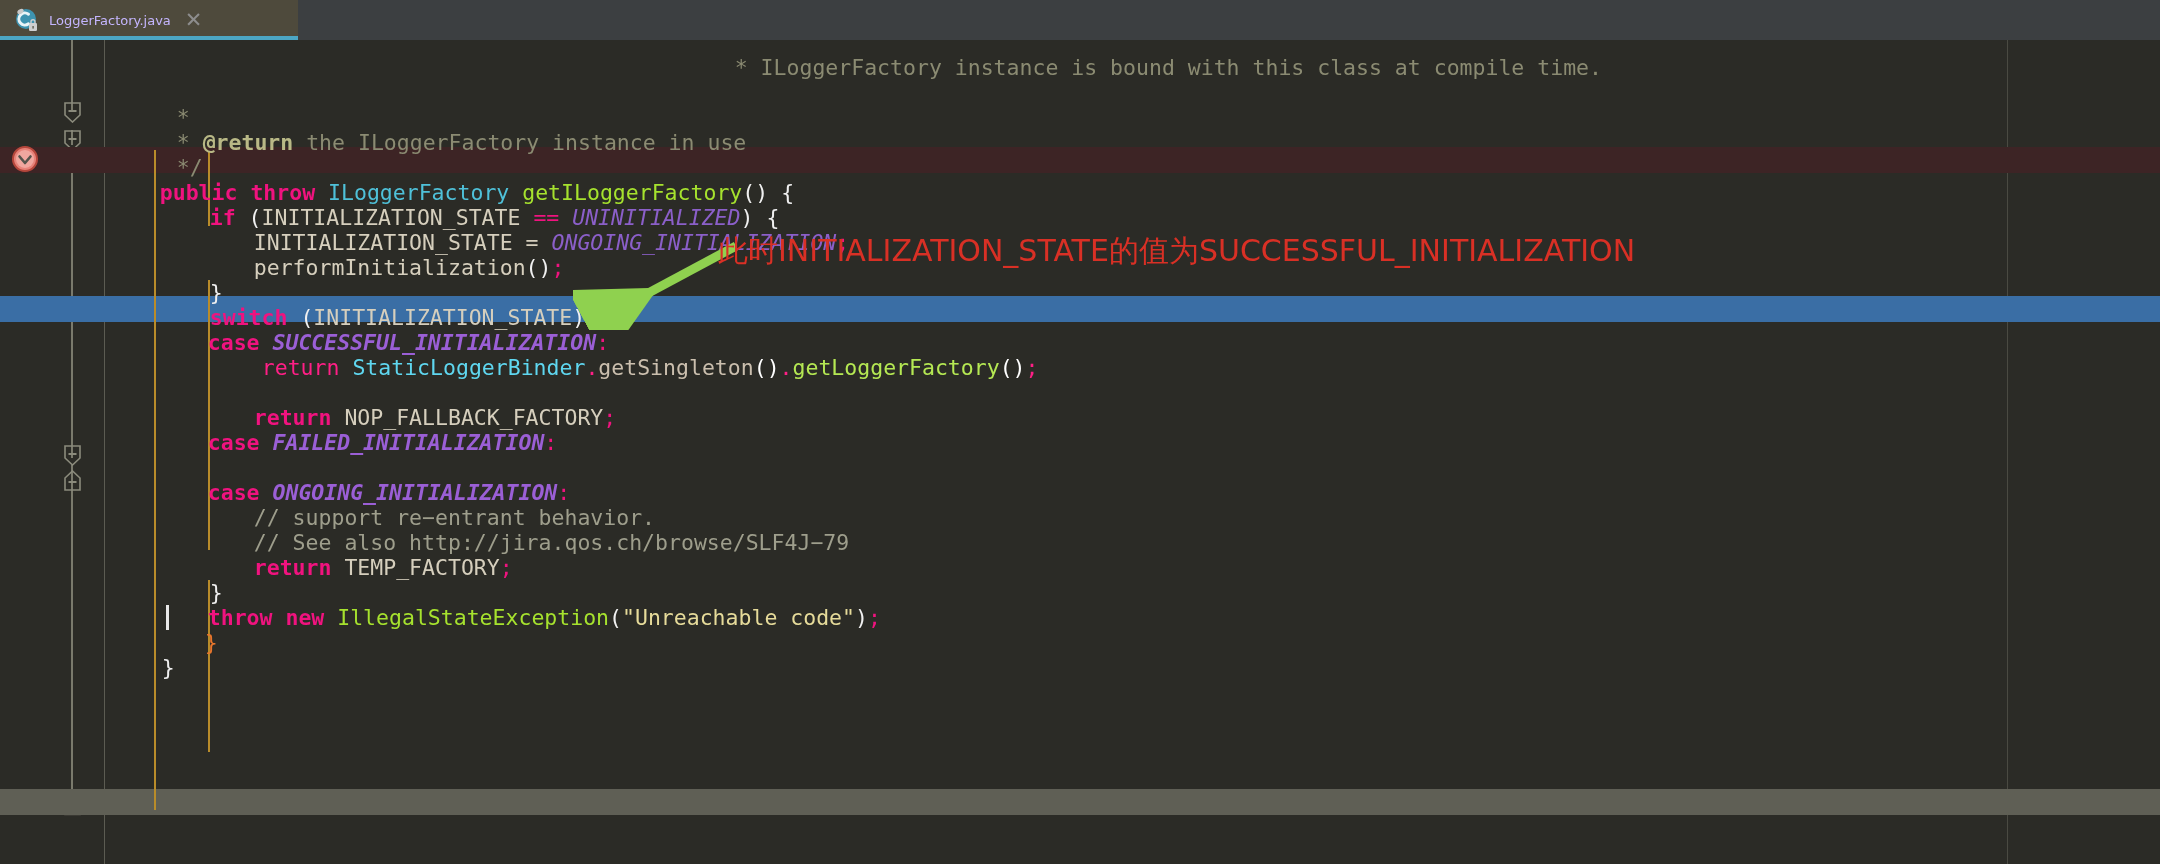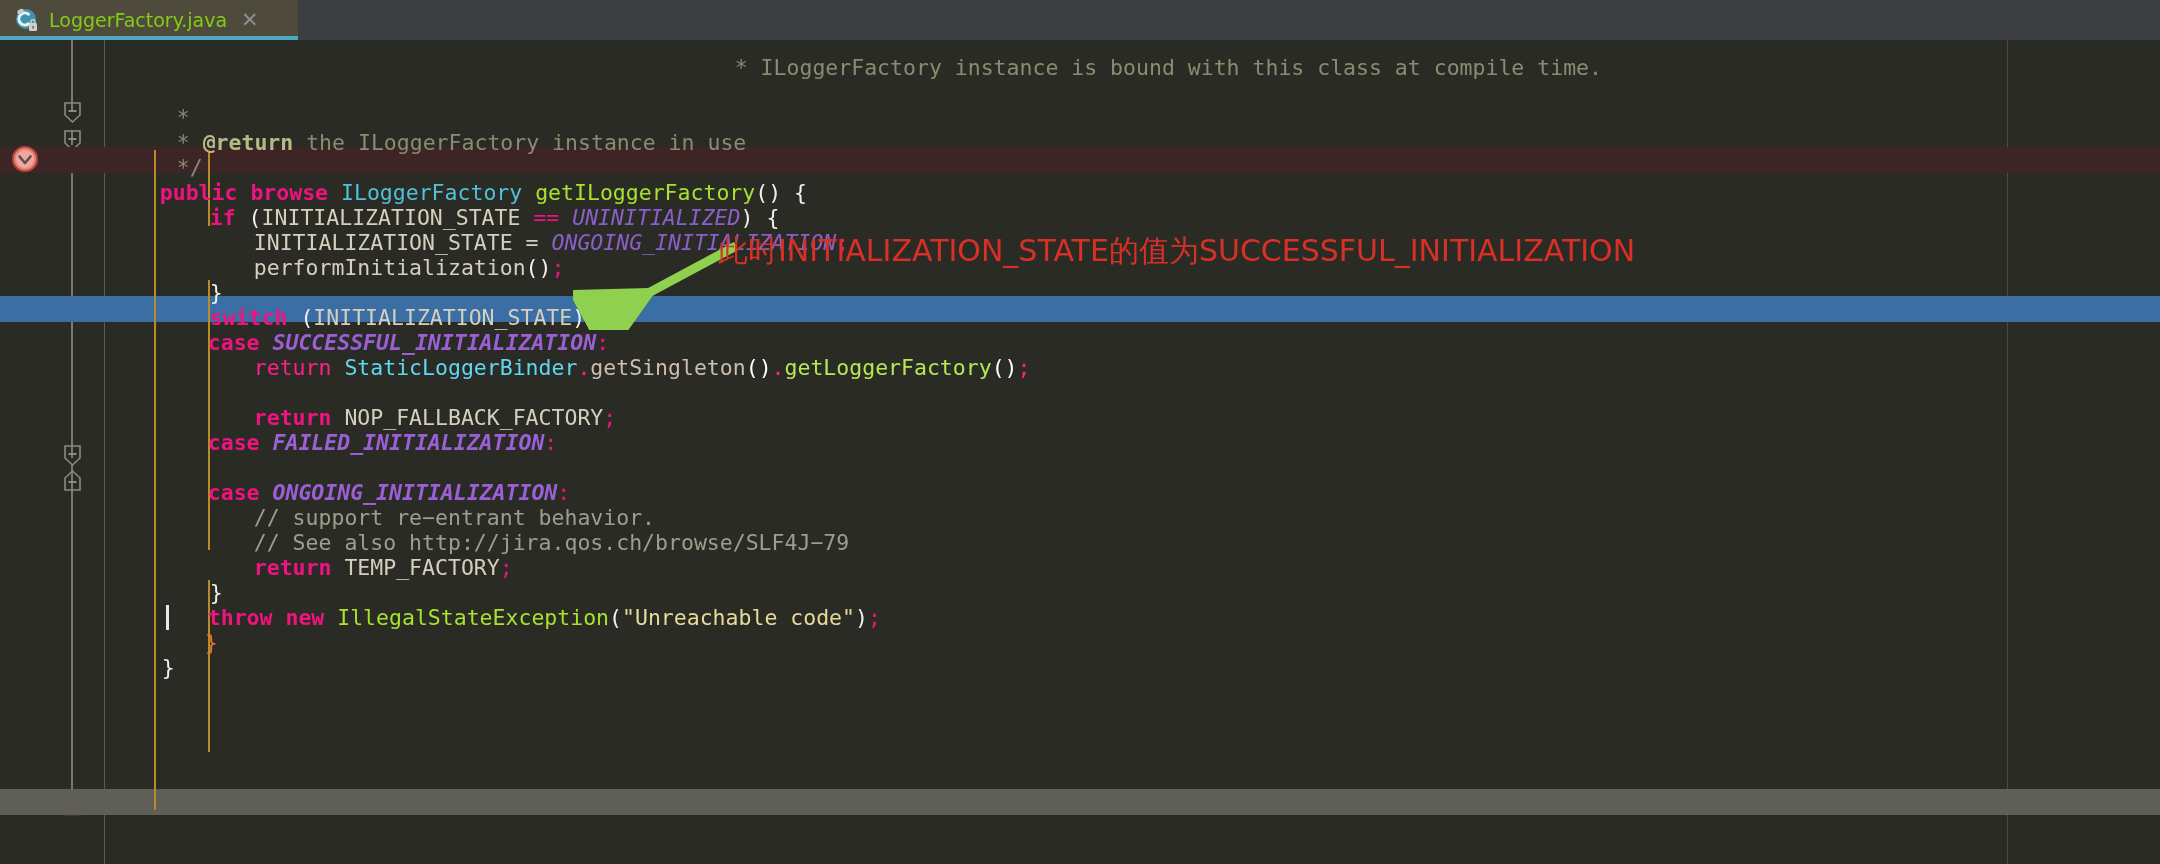--- a/index.html
+++ b/index.html
@@ -21,22 +21,22 @@
     display:flex; align-items:center; padding-left:14px;
   }
   #tab-active .underline{
     position:absolute; left:0; bottom:0; width:298px; height:4px;
     background:#4ca6c4;
   }
   .tab-icon{
     position:relative; width:26px; height:26px; flex:0 0 26px; margin-right:9px;
   }
   .tab-label{
-    color:#84cc16; font-family:"DejaVu Sans", sans-serif;
-    font-size:19px; white-space:nowrap;
+    color:#c4b5fd; font-family:"DejaVu Sans", sans-serif;
+    font-size:13px; white-space:nowrap;
   }
   .tab-close{
     color:#8d8d8d; font-family:"DejaVu Sans", sans-serif;
     font-size:21px; margin-left:14px; line-height:1;
   }
 
   
   #editor{
     position:absolute; left:0; top:40px; width:2160px; height:824px;
     background:#2b2b26; overflow:hidden;
@@ -210,21 +210,21 @@
 
   <div class="line" style="top:65px;">
     <span class="pad" style="width:112px;"></span><span class="cmt">&nbsp;* </span><span class="doctag">@return</span><span class="cmt"> the ILoggerFactory instance in use</span>
   </div>
 
   <div class="line" style="top:90px;">
     <span class="pad" style="width:112px;"></span><span class="cmt"> */</span>
   </div>
 
   <div class="line" style="top:115px;">
-    <span class="pad" style="width:108px;"></span><span class="kw">public browse </span><span class="typ">ILoggerFactory</span><span class="white"> </span><span class="mth">getILoggerFactory</span><span class="white">() {</span>
+    <span class="pad" style="width:108px;"></span><span class="kw">public throw </span><span class="typ">ILoggerFactory</span><span class="white"> </span><span class="mth">getILoggerFactory</span><span class="white">() {</span>
   </div>
 
   <div class="line" style="top:165px;">
     <span class="pad" style="width:202px;"></span><span class="plain">INITIALIZATION_STATE = </span><span class="cnst">ONGOING_INITIALIZATION</span><span class="punc">;</span>
   </div>
 
   <div class="line" style="top:140px;">
     <span class="pad" style="width:158px;"></span><span class="kw">if</span><span class="white"> (</span><span class="plain">INITIALIZATION_STATE</span><span class="punc"> == </span><span class="cnst">UNINITIALIZED</span><span class="white">) {</span>
   </div>
 
@@ -237,21 +237,21 @@
   </div>
 
   <div class="line" style="top:240px;">
     <span class="pad" style="width:158px;"></span><span class="kw">switch</span><span class="white"> (</span><span class="plain">INITIALIZATION_STATE</span><span class="white">) {</span>
   </div>
 
   <div class="line" style="top:265px;">
     <span class="pad" style="width:156px;"></span><span class="kw">case </span><span class="cnstb">SUCCESSFUL_INITIALIZATION</span><span class="punc">:</span>
   </div>
 
-  <div class="line" style="top:290px;">
+  <div class="line" style="top:290px;padding-left:8px;">
     <span class="pad" style="width:202px;"></span><span class="selpink">return </span><span class="selcyan">StaticLoggerBinder</span><span class="selpink">.</span><span class="selgray">getSingleton</span><span class="selwhite">()</span><span class="selpink">.</span><span class="selgreen">getLoggerFactory</span><span class="selwhite">()</span><span class="selpink">;</span>
   </div>
 
 
   <div class="line" style="top:340px;">
     <span class="pad" style="width:202px;"></span><span class="kw">return </span><span class="plain">NOP_FALLBACK_FACTORY</span><span class="punc">;</span>
   </div>
 
   <div class="line" style="top:365px;">
     <span class="pad" style="width:156px;"></span><span class="kw">case </span><span class="cnstb">FAILED_INITIALIZATION</span><span class="punc">:</span>

